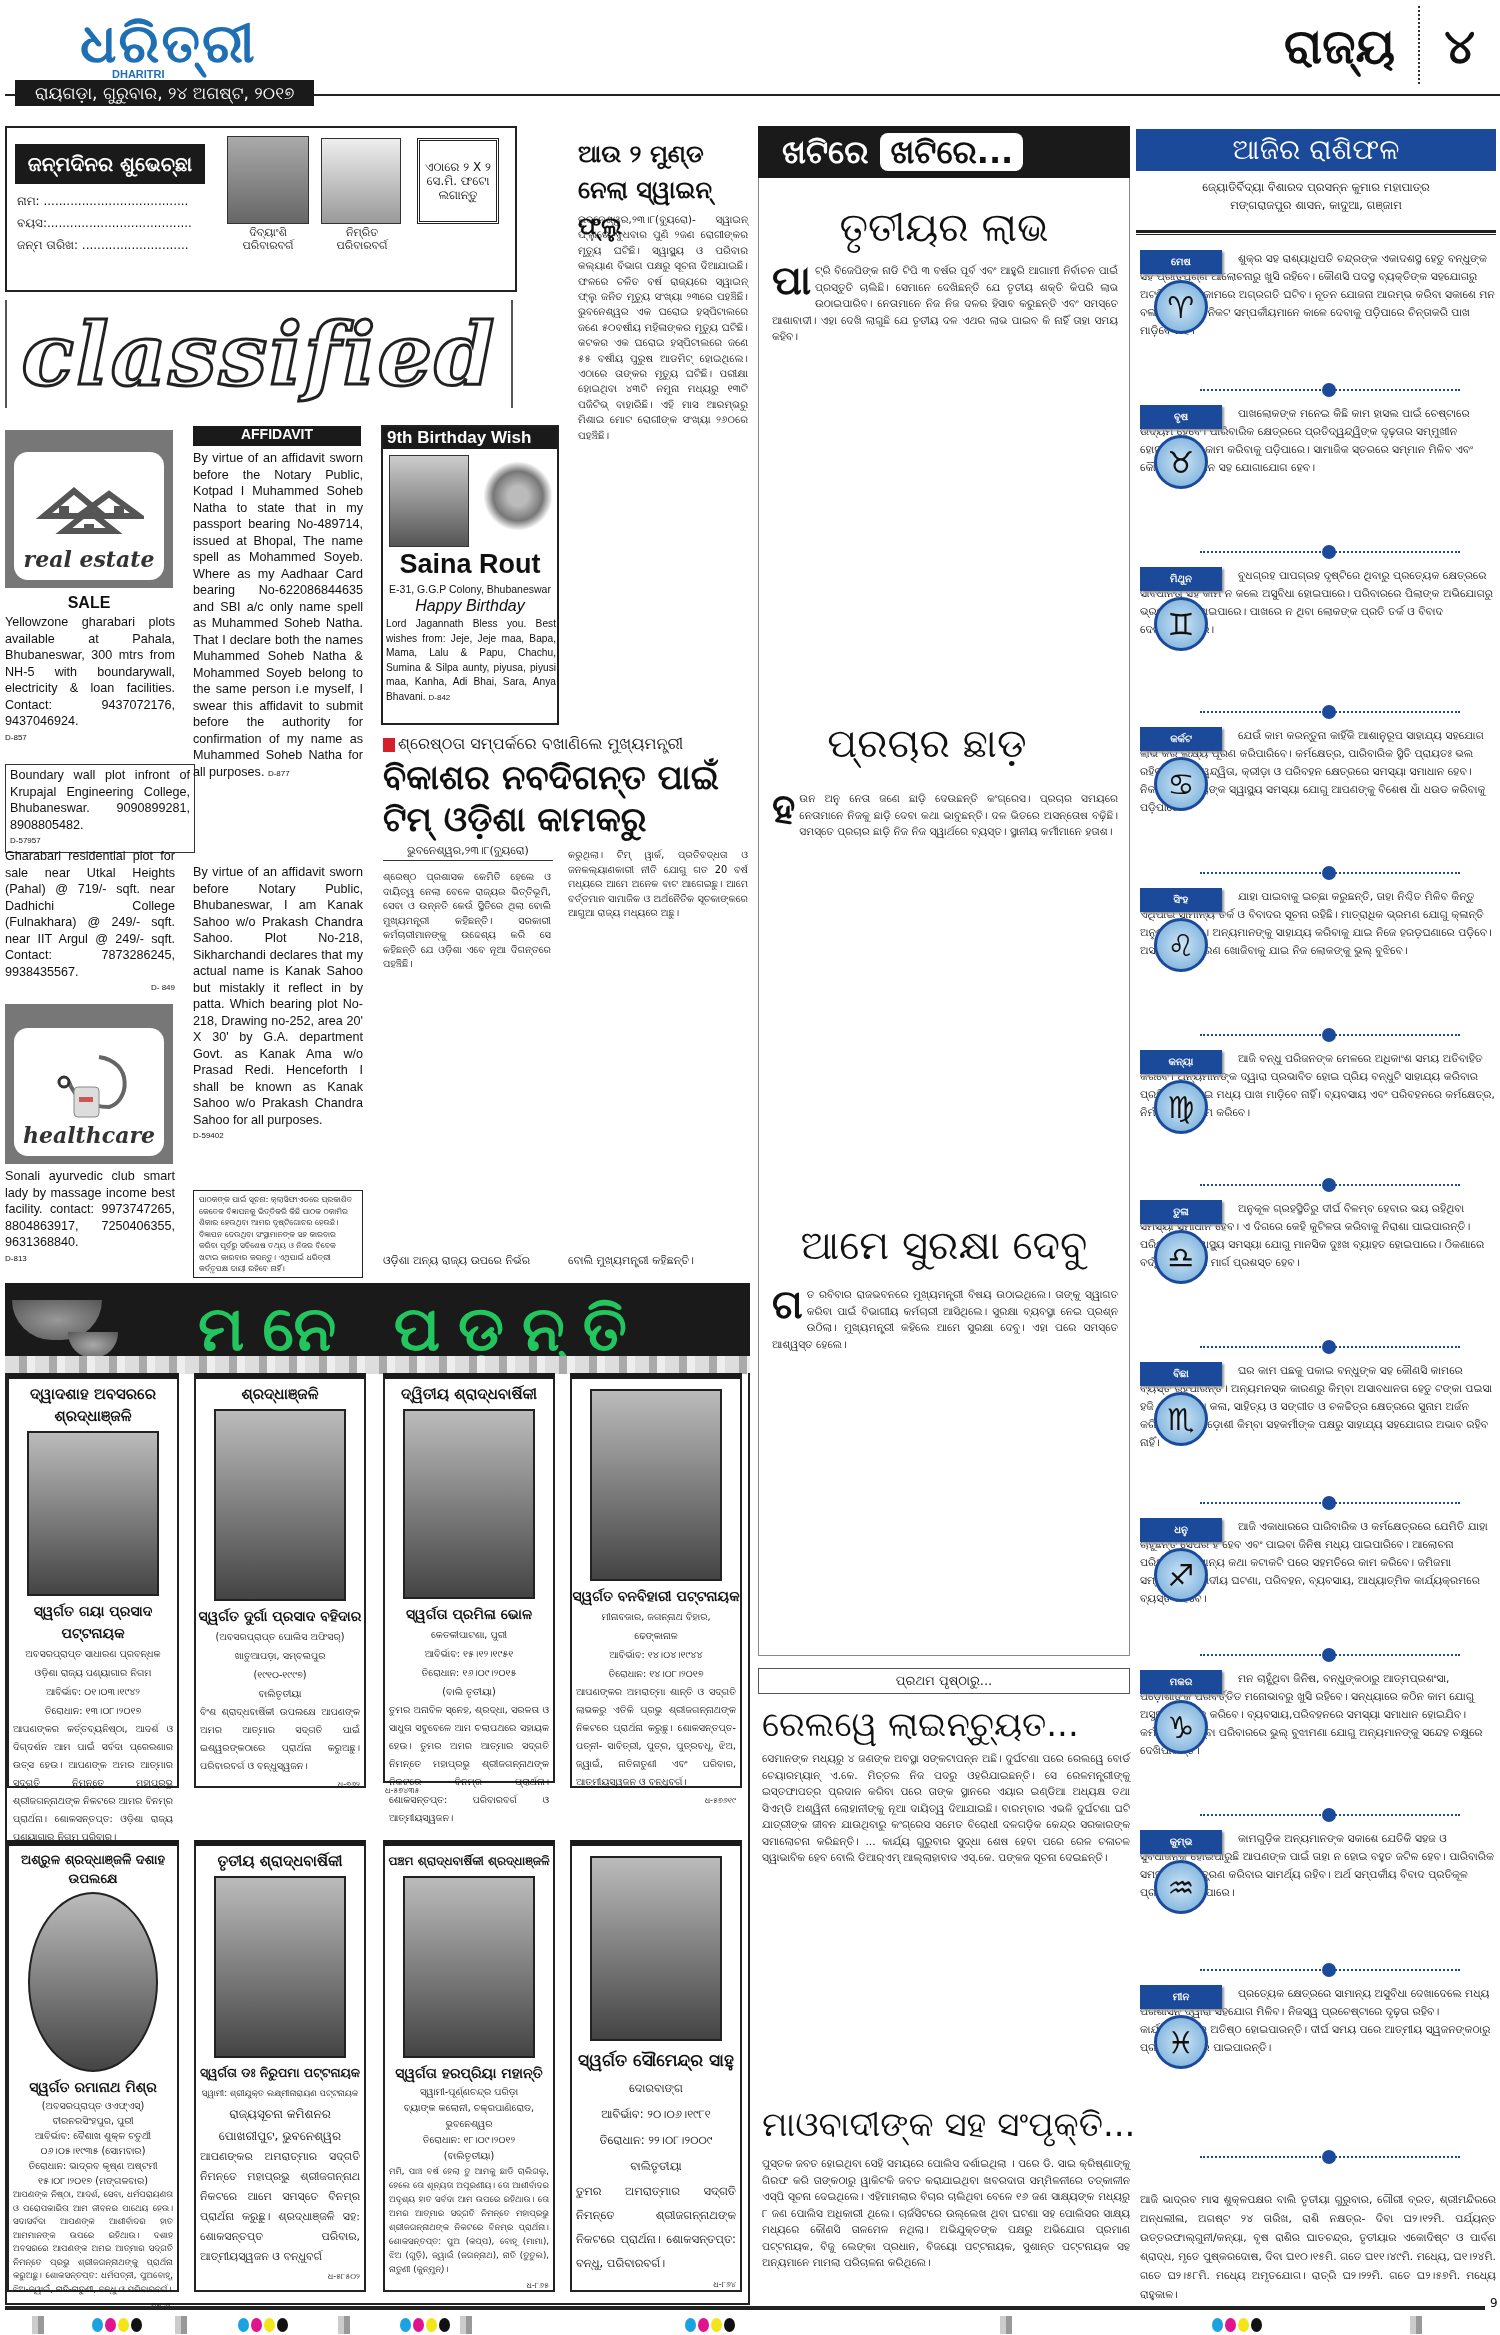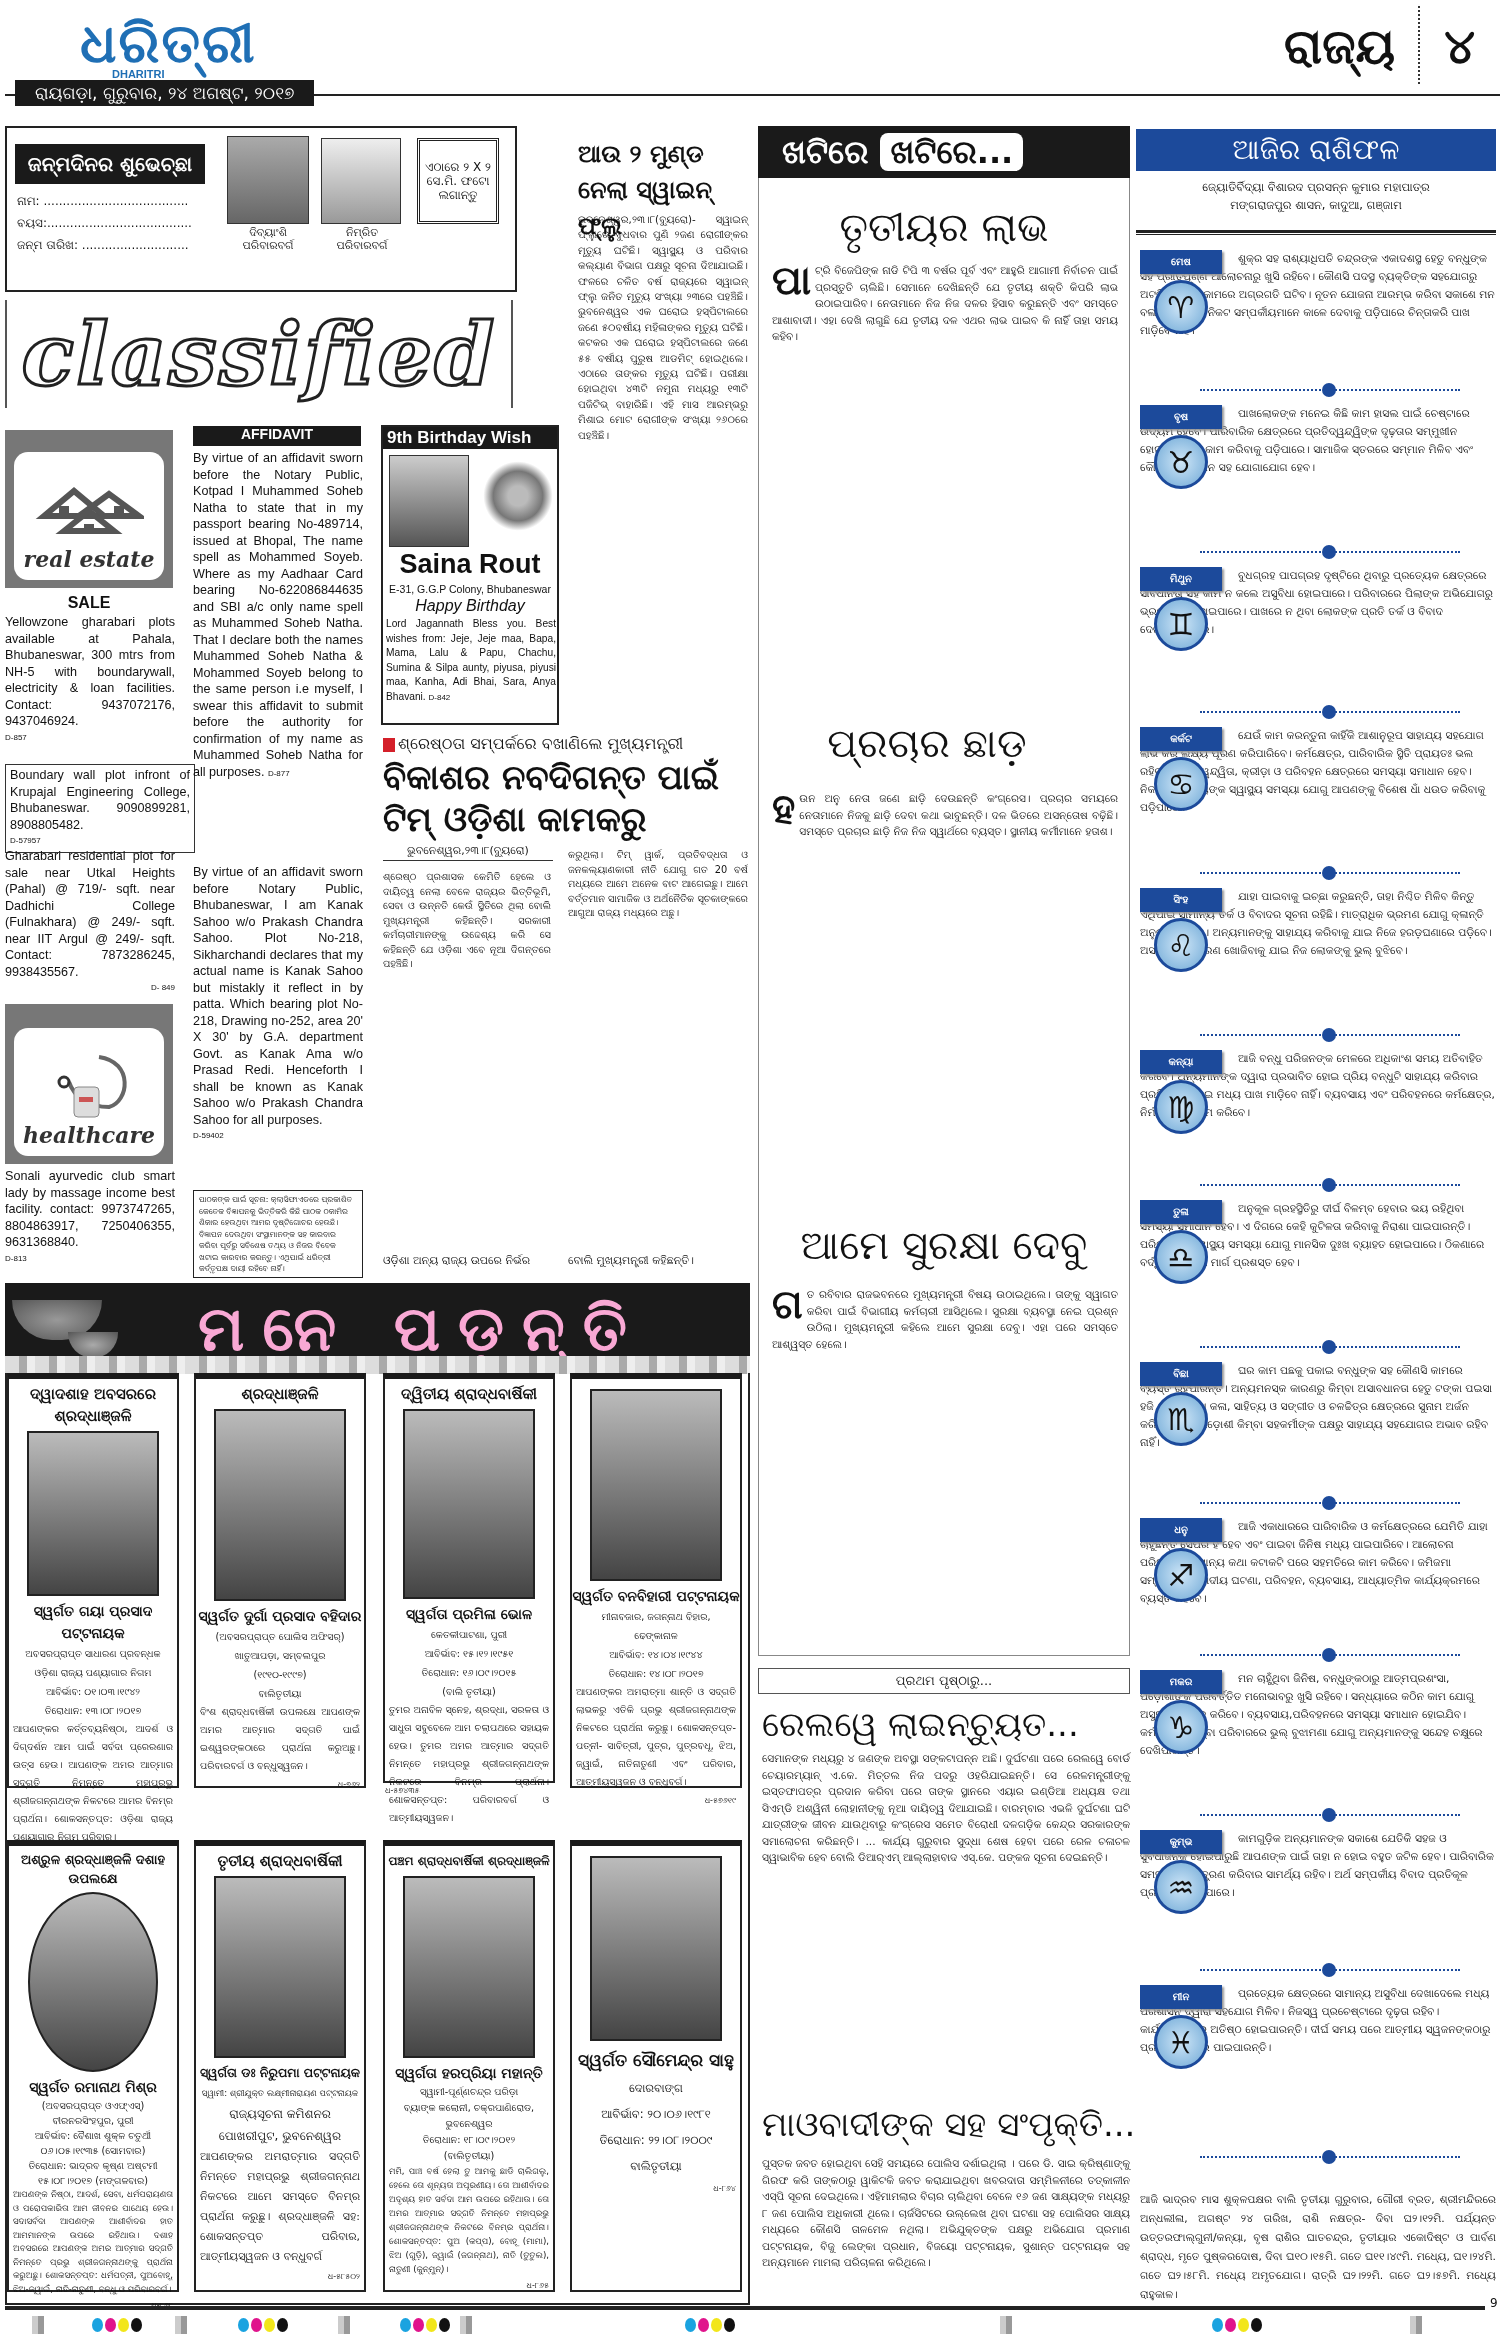--- a/index.html
+++ b/index.html
@@ -24,21 +24,21 @@
 .ad-img-inner{background:#fff;border-radius:14px;width:150px;height:128px;margin:8px;display:flex;flex-direction:column;align-items:center;justify-content:flex-end;padding-bottom:8px}
 .ad-img-label{font-family:"DejaVu Serif",serif;font-style:italic;font-weight:bold;font-size:22px;color:#333}
 .ad-text{font-family:"Liberation Sans",sans-serif;font-size:12.6px;line-height:16.5px;text-align:justify}
 .code{font-size:8px}
 .black-head{background:#1a1a1a;color:#fff;font-family:"Liberation Sans",sans-serif;font-weight:bold;text-align:center}
 .odia-notice{border:1.5px solid #222;font-size:7.8px;line-height:11.5px;padding:3px 5px}
 .news-kicker{font-size:16px}
 .red-sq{display:inline-block;width:12px;height:14px;background:#d4202a;vertical-align:middle;margin-right:3px}
 .news-head{font-size:34px;line-height:42px;font-weight:bold}
 .col-text{font-size:9.8px;line-height:14.5px;text-align:justify}
-.manepade-banner{left:5px;top:1283px;width:745px;height:90px;background:#1a1a1a;color:#f9a8d4;font-size:62px;font-weight:bold;display:flex;align-items:center;justify-content:center;padding-left:88px;letter-spacing:18px}
+.manepade-banner{left:5px;top:1283px;width:745px;height:90px;background:#1a1a1a;color:#22c55e;font-size:62px;font-weight:bold;display:flex;align-items:center;justify-content:center;padding-left:88px;letter-spacing:18px}
 .diya{left:12px;top:1300px;width:90px;height:40px;border-radius:0 0 50px 50px;background:radial-gradient(#999,#555)}
 .diya2{left:68px;top:1332px;width:50px;height:26px;border-radius:0 0 30px 30px;background:radial-gradient(#aaa,#555)}
 .flower-strip{left:5px;top:1356px;width:745px;height:18px;background:repeating-linear-gradient(90deg,#ddd 0 14px,#aaa 14px 22px,#eee 22px 30px)}
 .obit-frame{left:5px;top:1373px;width:745px;height:932px;border:2px solid #222;border-top:none}
 .obit{border:2px solid #222;border-top:6px solid #1a1a1a;background:#fff;text-align:center;font-size:9.6px;line-height:19px}
 .obit .ttl{font-size:15px;font-weight:bold;line-height:22px;margin-top:4px}
 .obit .ph{margin:4px auto;border:2px solid #222;background:linear-gradient(#bbb,#444)}
 .obit .nm{font-size:14px;font-weight:bold;line-height:22px}
 .obit .body{text-align:justify;padding:0 4px;line-height:18px;font-size:9.6px}
 .obit .cd{font-size:8px;text-align:right;padding-right:4px}
@@ -234,20 +234,21 @@
   <div class="body" style="font-size:8.6px;line-height:14px">ମମି, ପାଞ୍ଚ ବର୍ଷ ହେଲା ତୁ ଆମକୁ ଛାଡି ଚାଲିଗଲୁ, ହେଲେ ତୋ ଶୂନ୍ୟତା ଅପୂରଣୀୟ। ତୋ ଆଶୀର୍ବାଦର ଅଦୃଶ୍ୟ ହାତ ସର୍ବଦା ଆମ ଉପରେ ରହିଥାଉ। ତୋ ଅମର ଆତ୍ମାର ସଦ୍‌ଗତି ନିମନ୍ତେ ମହାପ୍ରଭୁ ଶ୍ରୀଜଗନ୍ନାଥଙ୍କ ନିକଟରେ ବିନମ୍ର ପ୍ରାର୍ଥନା। ଶୋକସନ୍ତପ୍ତ: ପୁଅ (କପ୍ପ), ବୋହୂ (ମାମା), ଝିଅ (ଗୁଡ଼ି), ଜ୍ୱାଇଁ (ଜଗନ୍ନାଥ), ନାତି (ତୁତୁଲ), ନାତୁଣୀ (କୁନ୍‌ମୁନ୍)।</div>
   <div class="cd">ଧ-୮୬୫</div>
 </div>
 <div class="abs obit" style="left:570px;top:1840px;width:172px;height:452px">
   <div class="ph" style="width:132px;height:185px;margin-top:10px"></div>
   <div class="nm" style="font-size:17px;line-height:30px">ସ୍ୱର୍ଗତ ସୌମେନ୍ଦ୍ର ସାହୁ</div>
   <div style="font-size:11.5px;line-height:26px">ଦୋରବାଙ୍ଗ</div>
   <div style="font-size:11.5px;line-height:26px">ଆବିର୍ଭାବ: ୨୦।୦୬।୧୯୮୧</div>
   <div style="font-size:11.5px;line-height:26px">ତିରୋଧାନ: ୨୨।୦୮।୨୦୦୯</div>
   <div style="font-size:11.5px;line-height:26px">ବାଲିତୃତୀୟା</div>
+  <div class="body" style="font-size:11.5px;line-height:24px">ତୁମର ଅମରାତ୍ମାର ସଦ୍‌ଗତି ନିମନ୍ତେ ଶ୍ରୀଜଗନ୍ନାଥଙ୍କ ନିକଟରେ ପ୍ରାର୍ଥନା। ଶୋକସନ୍ତପ୍ତ: ବନ୍ଧୁ, ପରିବାରବର୍ଗ।</div>
   <div class="cd">ଧ-୮୬୪</div>
 </div>
 
 <div class="abs khatire-box"></div>
 <div class="abs khatire">
     <span>ଖଟିରେ</span>
     <span class="pill">ଖଟିରେ...</span>
   </div>
 <div class="abs headline" style="left:760px;top:204px;width:368px">ତୃତୀୟର ଲାଭ</div>
 <div class="abs col-text" style="left:772px;top:262px;width:346px;font-size:10.6px;line-height:16.5px;height:430px;overflow:hidden"><span class="drop">ପା</span><span>ଟ୍ରି ବିଜେପିଙ୍କ ନାଡି ଟିପି ୩ ବର୍ଷର ପୂର୍ବ ଏବଂ ଆହୁରି ଆଗାମୀ ନିର୍ବାଚନ ପାଇଁ ପ୍ରସ୍ତୁତି ଚାଲିଛି। ସେମାନେ ଦେଖିଛନ୍ତି ଯେ ତୃତୀୟ ଶକ୍ତି କିପରି ଲାଭ ଉଠାଇପାରିବ। ନେତାମାନେ ନିଜ ନିଜ ଦଳର ହିସାବ କରୁଛନ୍ତି ଏବଂ ସମସ୍ତେ ଆଶାବାଦୀ। ଏହା ଦେଖି ଲାଗୁଛି ଯେ ତୃତୀୟ ଦଳ ଏଥର ଲାଭ ପାଇବ କି ନାହିଁ ତାହା ସମୟ କହିବ।</span></div>

